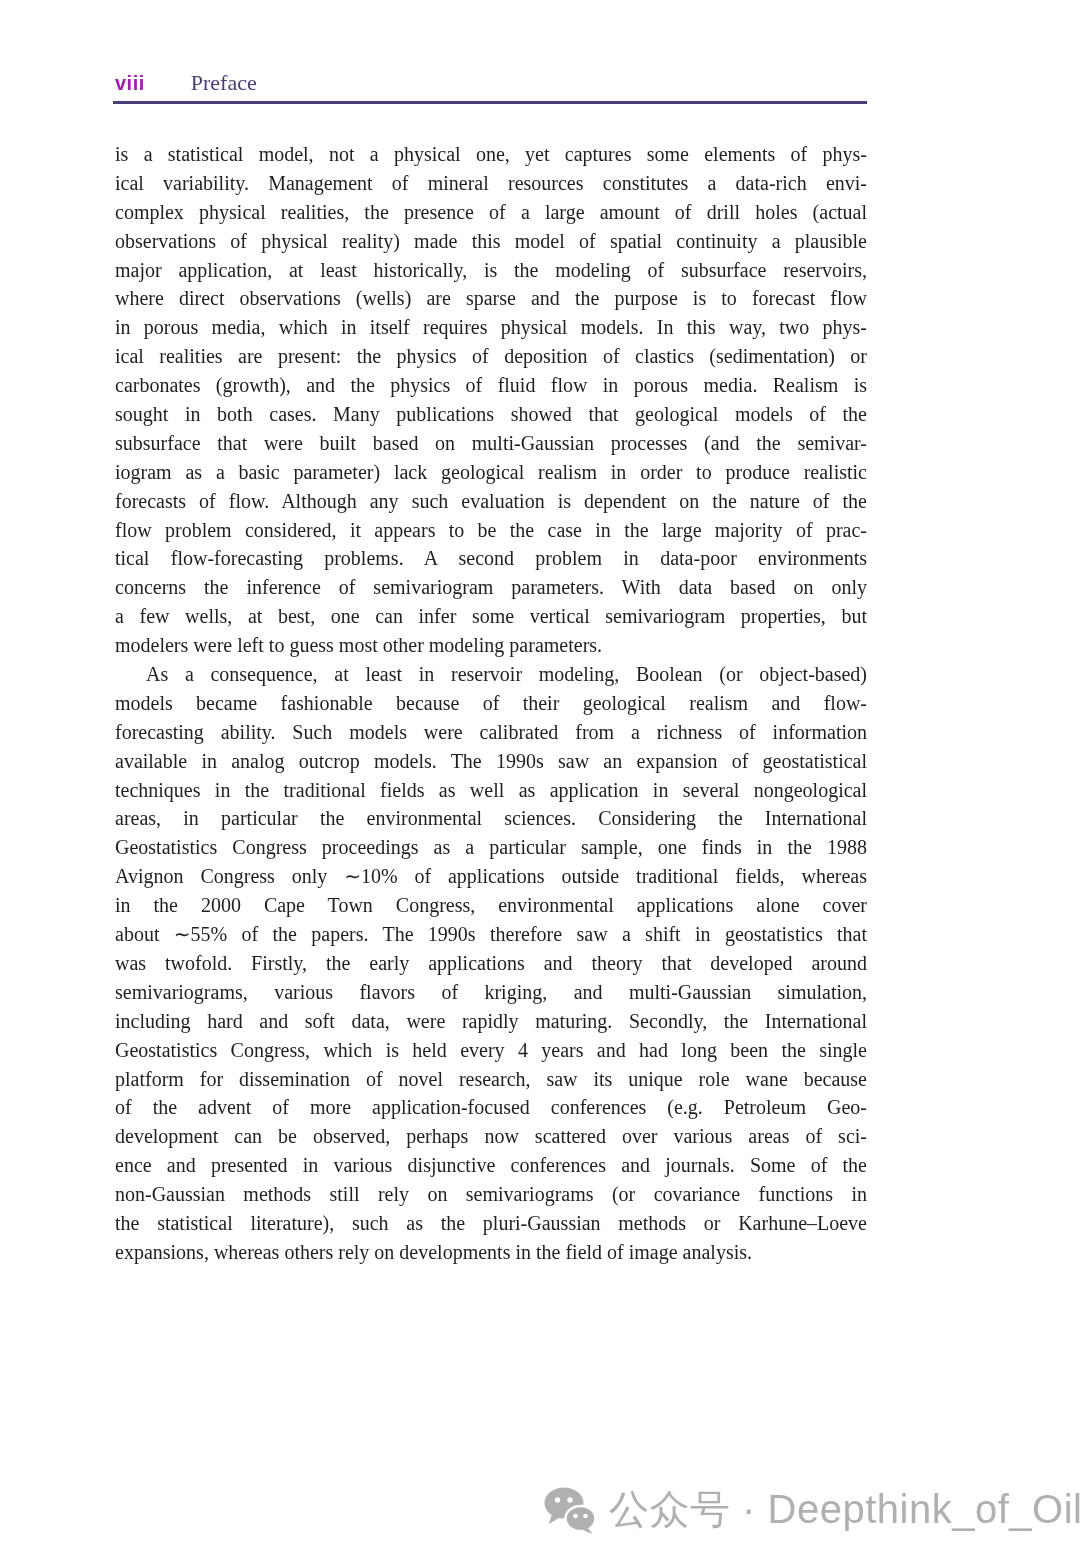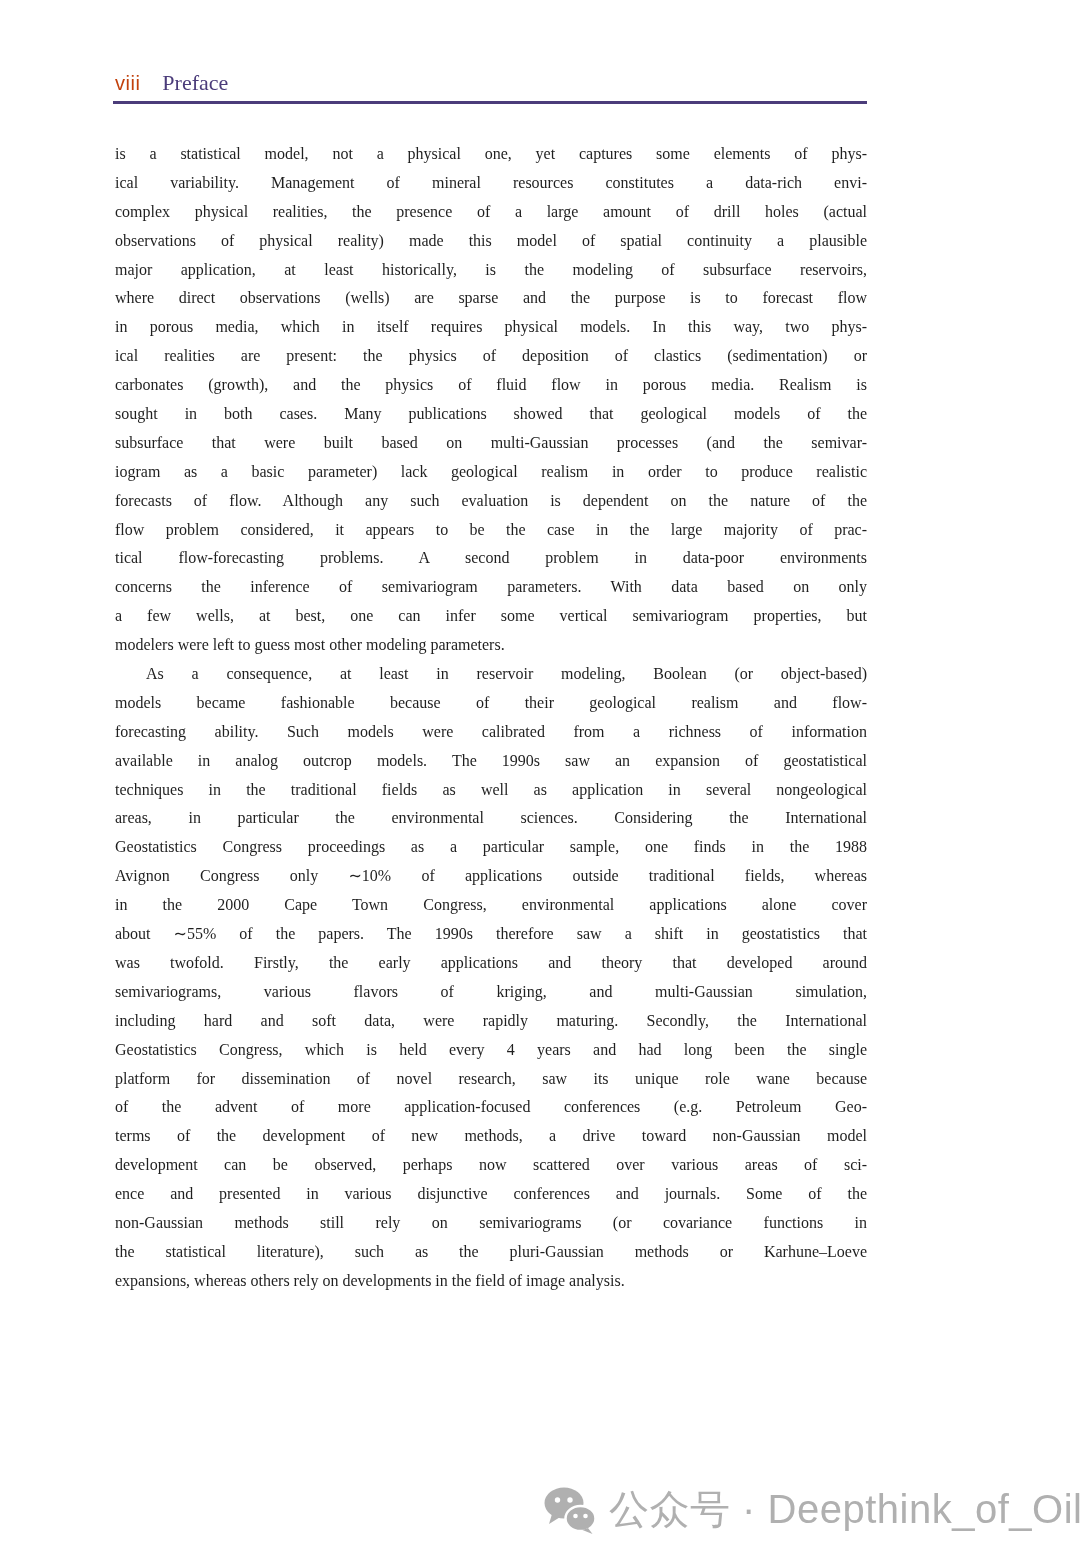--- a/index.html
+++ b/index.html
@@ -15,30 +15,30 @@
   .page-header {
     position: absolute;
     top: 70px;
     left: 115px;
     width: 752px;
     display: flex;
     align-items: baseline;
   }
   .folio {
     font-family: "Liberation Sans", sans-serif;
-    font-weight: normal;
+    font-weight: bold;
     font-size: 20px;
-    color: #c2410c;
+    color: #a21caf;
     letter-spacing: 0.5px;
   }
   .running-title {
     font-family: "Liberation Serif", serif;
     font-size: 22px;
     color: var(--accent, #4b3c7a);
-    margin-left: 22px;
+    margin-left: 46px;
     text-align: center;
   }
   .header-rule {
     position: absolute;
     top: 101px;
     left: 113px;
     width: 754px;
     height: 3px;
     background: var(--accent, #4b3c7a);
   }
@@ -46,21 +46,21 @@
   .body-text {
     position: absolute;
     top: 140px;
     left: 115px;
     width: 752px;
     color: var(--text, #1f1f1f);
   }
   .line {
     height: 28.9px;
     line-height: 28.9px;
-    font-size: 16px;
+    font-size: 20px;
     text-align: justify;
     text-align-last: justify;
     white-space: normal;
   }
   .line.last { text-align-last: left; }
   .para.indent-first .line:first-child { text-indent: 31px; }
   
   .watermark {
     position: absolute;
     top: 1482px;
@@ -120,21 +120,20 @@
         <div class="line">Geostatistics Congress proceedings as a particular sample, one finds in the 1988</div>
         <div class="line">Avignon Congress only ∼10% of applications outside traditional fields, whereas</div>
         <div class="line">in the 2000 Cape Town Congress, environmental applications alone cover</div>
         <div class="line">about ∼55% of the papers. The 1990s therefore saw a shift in geostatistics that</div>
         <div class="line">was twofold. Firstly, the early applications and theory that developed around</div>
         <div class="line">semivariograms, various flavors of kriging, and multi-Gaussian simulation,</div>
         <div class="line">including hard and soft data, were rapidly maturing. Secondly, the International</div>
         <div class="line">Geostatistics Congress, which is held every 4 years and had long been the single</div>
         <div class="line">platform for dissemination of novel research, saw its unique role wane because</div>
         <div class="line">of the advent of more application-focused conferences (e.g. Petroleum Geo-</div>
-        <div class="line">terms of the development of new methods, a drive toward non-Gaussian model</div>
         <div class="line">development can be observed, perhaps now scattered over various areas of sci-</div>
         <div class="line">ence and presented in various disjunctive conferences and journals. Some of the</div>
         <div class="line">non-Gaussian methods still rely on semivariograms (or covariance functions in</div>
         <div class="line">the statistical literature), such as the pluri-Gaussian methods or Karhune–Loeve</div>
         <div class="line last">expansions, whereas others rely on developments in the field of image analysis.</div>
       </div>
   </main>
 
   <div class="watermark">
     <span class="wm-icon">

